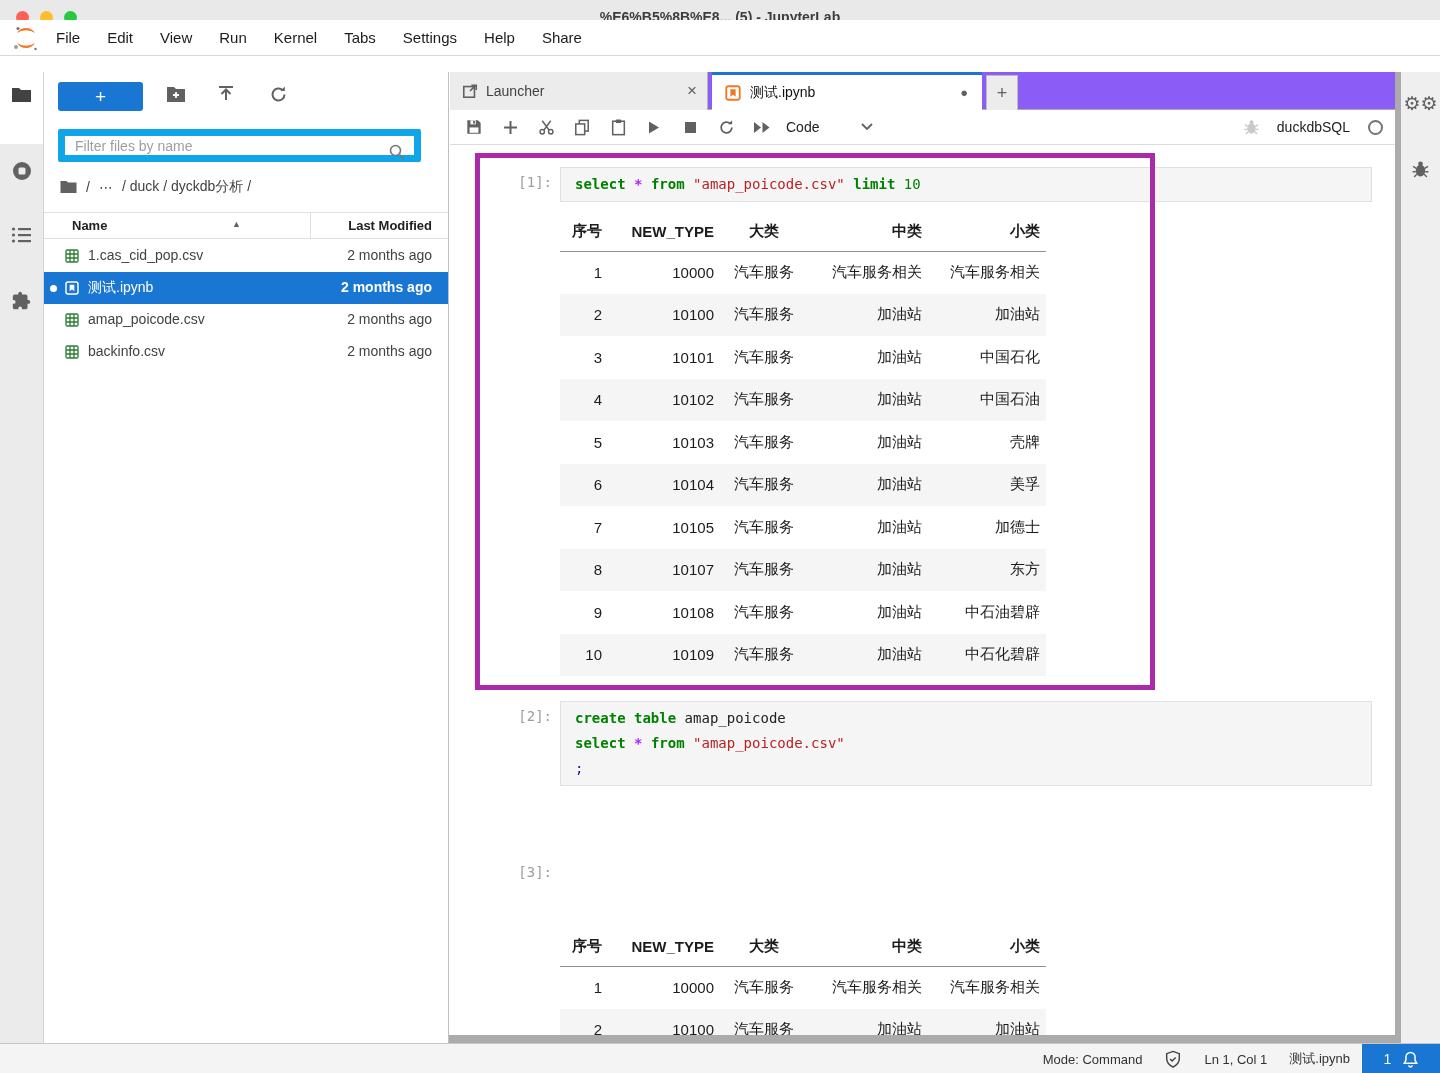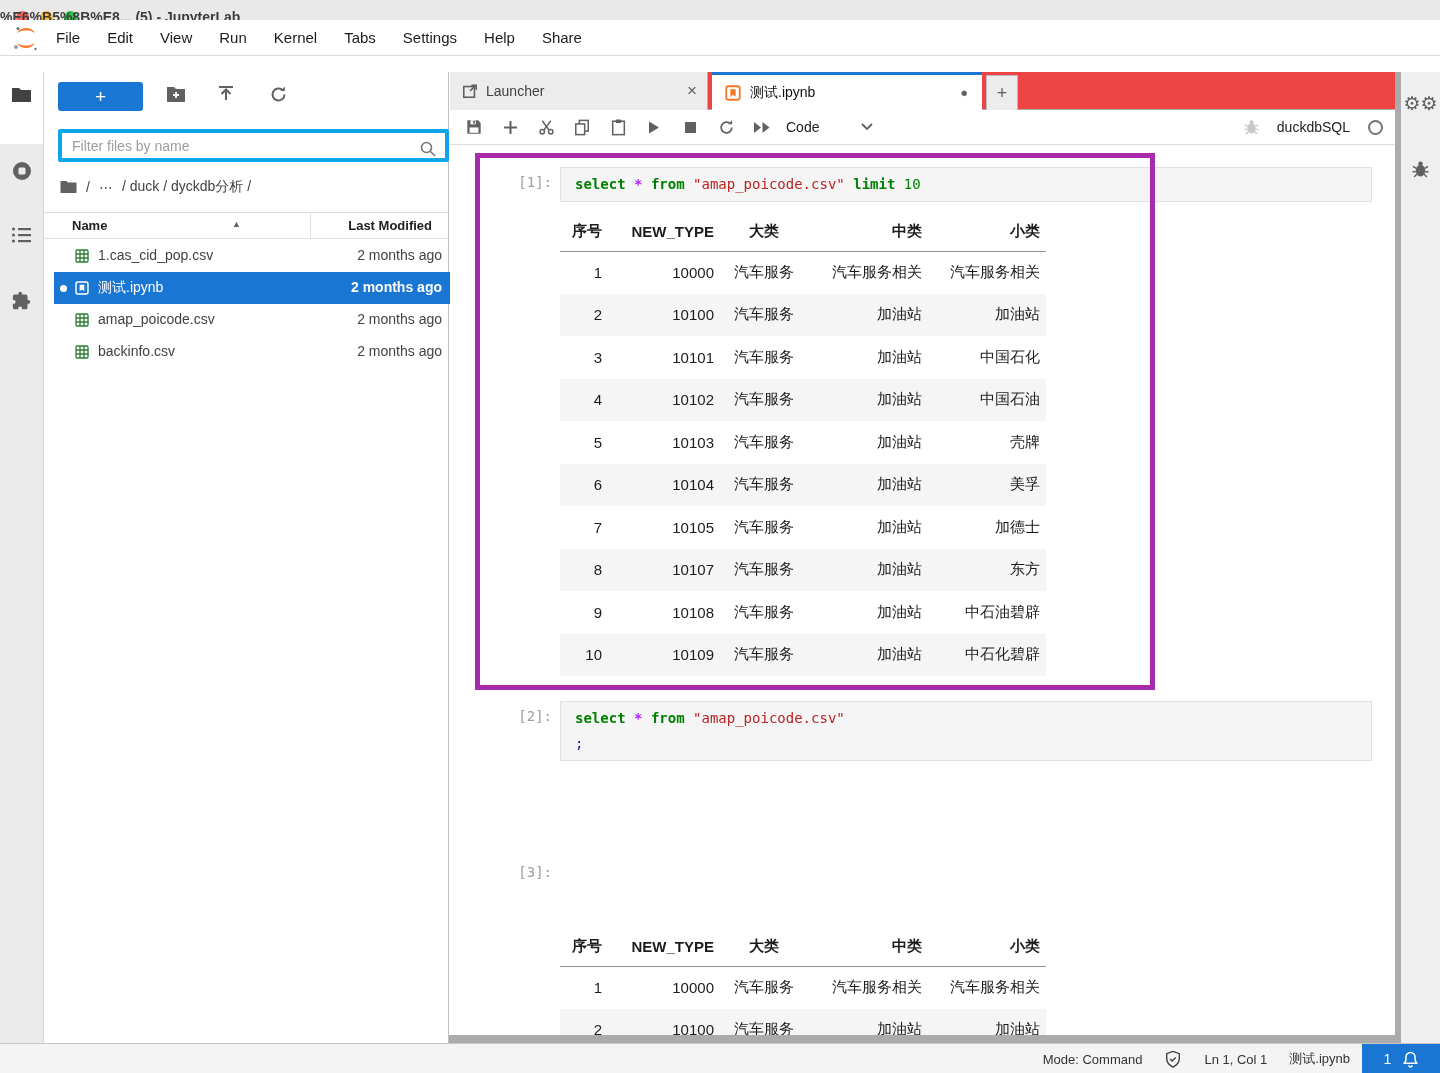--- a/index.html
+++ b/index.html
@@ -6,21 +6,21 @@
   html,body{width:1440px;height:1073px;}
   body{font-family:"Liberation Sans","DejaVu Sans",sans-serif;background:#fff;overflow:hidden;}
   .screen{position:relative;width:1440px;height:1073px;background:#fff;}
 
   
   .titlebar{position:absolute;left:0;top:0;width:1440px;height:36px;background:#e9e9e9;border-bottom:1px solid #cfcfcf;}
   .traffic{position:absolute;top:11px;width:13px;height:13px;border-radius:50%;}
   .t-red{left:16px;background:#ff5f57;}
   .t-yellow{left:40px;background:#febc2e;}
   .t-green{left:64px;background:#28c840;}
-  .win-title{position:absolute;left:0;right:0;top:9px;text-align:left;font-size:14px;font-weight:600;color:#3c3c3c;}
+  .win-title{position:absolute;left:0;right:0;top:9px;text-align:center;font-size:14px;font-weight:600;color:#3c3c3c;}
   .tb-right{position:absolute;right:12px;top:0;height:36px;display:flex;align-items:center;gap:9px;}
   .env-label{font-size:14px;color:#333;}
   .burger{display:flex;flex-direction:column;gap:3px;}
   .burger span{display:block;width:20px;height:3px;background:#555;border-radius:1px;}
 
   
   .menubar{position:absolute;left:0;top:20px;width:1440px;height:36px;background:#fff;border-bottom:1px solid #d9d9d9;display:flex;align-items:center;}
   .jlogo{margin-left:12px;margin-right:16px;}
   .menu-items{display:flex;gap:27px;font-size:15px;color:#1c1c1c;}
   .menu-item{cursor:default;}
@@ -28,43 +28,43 @@
   
   .activitybar{position:absolute;left:0;top:72px;width:44px;height:971px;background:#ebebeb;border-right:1px solid #d4d4d4;}
   .ab-white{position:absolute;left:0;top:0;width:43px;height:72px;background:#fff;}
   .ab-icon{position:absolute;left:0;width:43px;display:flex;justify-content:center;}
 
   
   .filebrowser{position:absolute;left:44px;top:72px;width:405px;height:971px;background:#fff;border-right:1px solid #c0c0c0;}
   .fb-toolbar{position:absolute;left:0;top:8px;width:100%;height:32px;}
   .new-launcher-btn{position:absolute;left:14px;top:2px;width:85px;height:29px;background:#1976d2;border:none;border-radius:3px;color:#fff;font-size:19px;line-height:26px;cursor:pointer;}
   .fb-tool-icon{position:absolute;top:5px;}
-  .fb-filter{position:absolute;left:14px;top:57px;width:391px;height:33px;border:4px solid #0ea5e9;border-radius:2px;background:#fff;}
+  .fb-filter{position:absolute;left:14px;top:57px;width:363px;height:33px;border:7px solid #0ea5e9;border-radius:2px;background:#fff;}
   .fb-filter input{position:absolute;left:0;top:0;width:100%;height:100%;border:none;outline:none;background:transparent;padding:0 34px 0 10px;font-size:14px;color:#444;font-family:inherit;}
   .fb-filter input::placeholder{color:#9e9e9e;}
   .fb-filter .search-ic{position:absolute;right:8px;top:7px;}
   .breadcrumb{position:absolute;left:16px;top:104px;height:22px;display:flex;align-items:center;gap:9px;font-size:14px;color:#424242;}
   .crumb{cursor:pointer;}
   .fb-header{position:absolute;left:0;top:140px;width:100%;height:27px;border-top:1px solid #e0e0e0;border-bottom:1px solid #e0e0e0;font-size:13px;font-weight:bold;color:#212121;}
   .fbh-name{position:absolute;left:28px;top:5px;}
   .fbh-sort{position:absolute;left:188px;top:6px;font-size:9px;color:#616161;}
   .fbh-div{position:absolute;left:266px;top:0;width:1px;height:100%;background:#e0e0e0;}
   .fbh-mod{position:absolute;right:16px;top:5px;}
-  .fb-rows{position:absolute;left:10px;top:168px;width:100%;}
+  .fb-rows{position:absolute;left:0;top:168px;width:100%;}
   .fb-row{position:relative;height:32px;font-size:14px;color:#424242;cursor:pointer;}
   .fb-row .f-icon{position:absolute;left:20px;top:8px;}
   .fb-row .f-name{position:absolute;left:44px;top:7px;}
   .fb-row .f-mod{position:absolute;right:16px;top:7px;}
   .fb-row.selected{background:#1976d2;color:#fff;}
   .fb-row.selected .f-mod{font-weight:600;}
   .open-dot{position:absolute;left:6px;top:13px;width:7px;height:7px;border-radius:50%;background:#fff;}
 
   
   .main{position:absolute;left:450px;top:72px;width:945px;height:971px;background:#fff;}
-  .tabstrip{position:absolute;left:0;top:0;width:100%;height:38px;background:#ef4444;border-bottom:1px solid #ababab;}
+  .tabstrip{position:absolute;left:0;top:0;width:100%;height:38px;background:#8b5cf6;border-bottom:1px solid #ababab;}
   .tab{position:absolute;top:0;height:38px;display:flex;align-items:center;cursor:pointer;}
   .tab-launcher{left:0;width:258px;background:#ececec;border-right:1px solid #b5b5b5;padding-left:12px;gap:8px;}
   .tab-launcher .tab-label{font-size:14px;color:#424242;}
   .tab-close{margin-left:auto;margin-right:10px;font-size:17px;color:#616161;line-height:14px;}
   .tab-active{left:262px;width:270px;background:#fff;border-top:3px solid #1976d2;padding-left:12px;gap:8px;}
   .tab-active .tab-label{font-size:14px;color:#111;}
   .dirty-dot{margin-left:auto;margin-right:14px;font-size:13px;color:#616161;}
   .tab-add{position:absolute;left:536px;top:3px;width:32px;height:35px;background:#ececec;border:1px solid #bdbdbd;border-bottom:none;color:#616161;font-size:18px;display:flex;align-items:center;justify-content:center;cursor:pointer;}
 
   
@@ -466,20 +466,21 @@
               <td>10109</td>
               <td>汽车服务</td>
               <td>加油站</td>
               <td>中石化碧辟</td>
             </tr>
           </tbody>
       </table>
 
       <div class="prompt" style="left:52px;top:563px;">[2]:</div>
       <div class="cellinput" style="top:556px;">
+          <div class="cm-line"><span class="tok-kw">create</span><span> </span><span class="tok-kw">table</span><span> </span><span>amap_poicode</span></div>
           <div class="cm-line"><span class="tok-kw">select</span><span> </span><span class="tok-op">*</span><span> </span><span class="tok-kw">from</span><span> </span><span class="tok-str">"amap_poicode.csv"</span></div>
           <div class="cm-line"><span class="tok-pun">;</span></div>
         </div>
 
       <div class="prompt" style="left:52px;top:719px;">[3]:</div>
       <table class="out-table" style="top:783px;">
         <thead>
             <tr>
               <th>序号</th>
               <th>NEW_TYPE</th>

